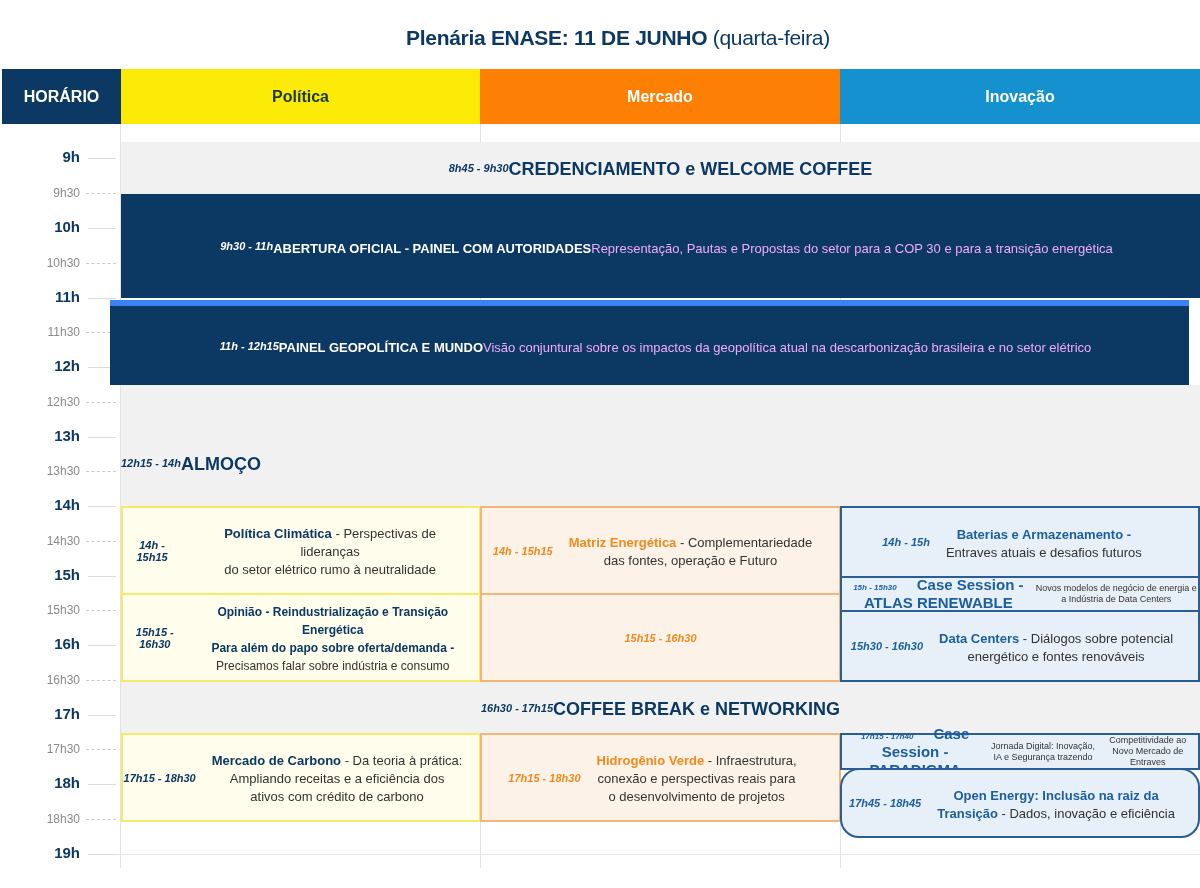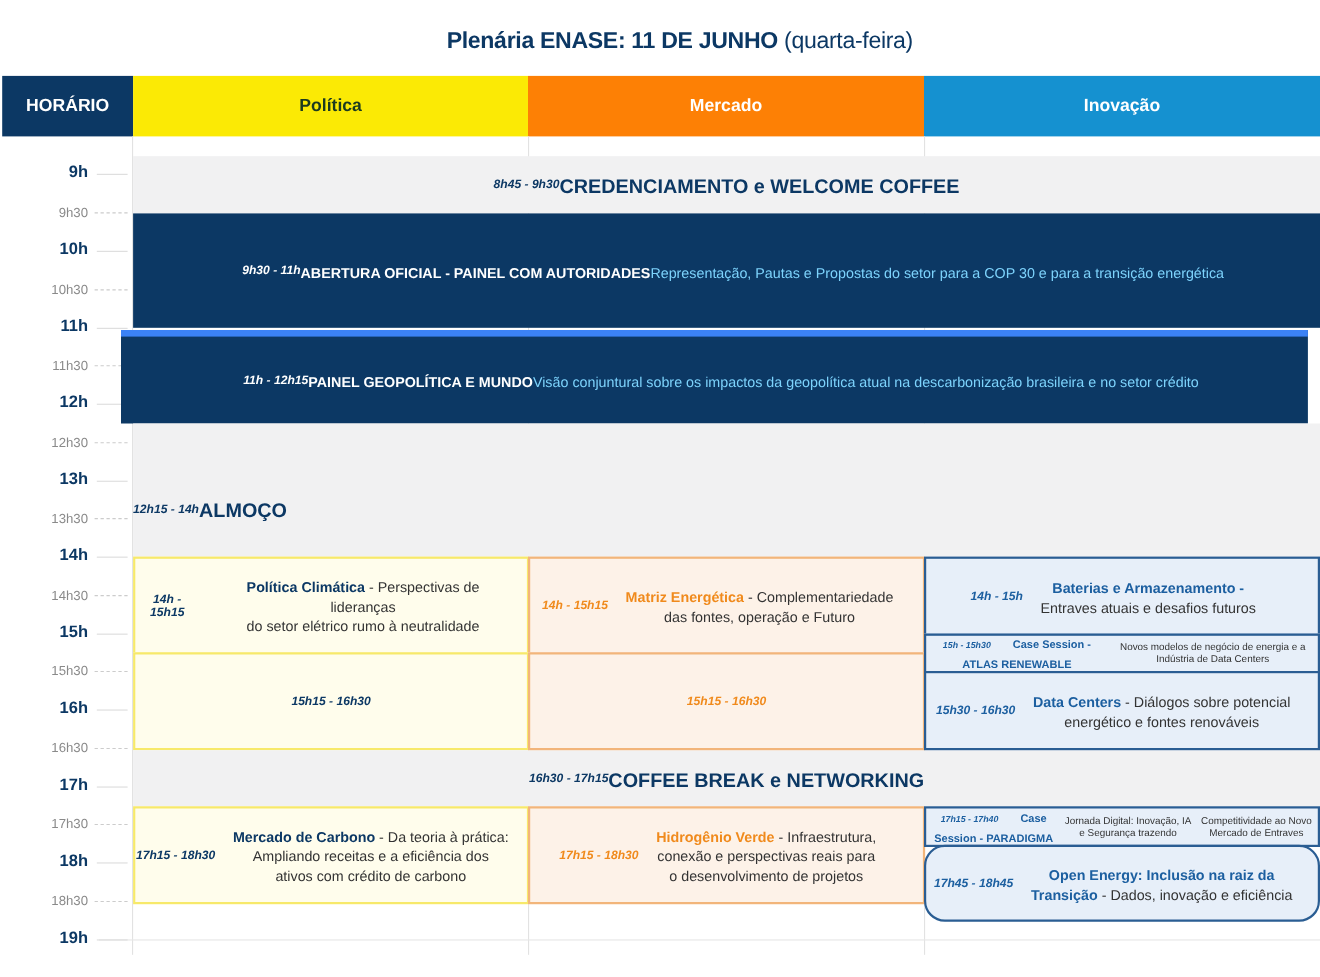--- a/index.html
+++ b/index.html
@@ -32,31 +32,31 @@
   .ino { background: #e7eff9; border: 2px solid #2a5d93; }
 
   .time { font-size: 11px; font-weight: bold; font-style: italic; }
   .gray .time, .pol .time { color: #0c3864; }
   .dark .time { color: #ffffff; }
   .mer .time { color: #f08a1c; }
   .ino .time { color: #1c5fa0; }
 
   .big { font-size: 18px; font-weight: bold; margin-top: 3px; }
   .dtitle { font-size: 13px; font-weight: bold; margin-top: 4px; }
-  .dsub { font-size: 13px; margin-top: 4px; color: #7dd3fc; }
+  .dsub { font-size: 13px; margin-top: 4px; color: #f0abfc; }
 
   .stext { font-size: 13px; line-height: 18px; color: #333; margin-top: 3px; padding: 0 16px; }
   .pol .hl { color: #0c3864; font-weight: bold; }
   .mer .hl { color: #f08a1c; font-weight: bold; }
   .ino .hl { color: #1c5fa0; font-weight: bold; }
   .pol .strong { color: #0c3864; font-weight: bold; font-size: 12px; line-height: 17px; }
   .pol .small { font-size: 12px; line-height: 17px; }
 
   .case .time { font-size: 8px; }
-  .case .case-title { font-size: 10px; color: #1c5fa0; font-weight: bold; margin-left: 20px; }
+  .case .case-title { font-size: 15px; color: #1c5fa0; font-weight: bold; margin-left: 20px; }
   .case .case-desc { font-size: 9px; color: #333; line-height: 11px; }
 </style>
 </head>
 <body>
 
 <div class="title">
   <span>Plenária ENASE:  11 DE JUNHO</span><span class="light"> (quarta-feira)</span>
 </div>
 
 <div class="hdr hdr-time">HORÁRIO</div>
@@ -122,38 +122,43 @@
 
 <div class="block dark" style="left:121px; top:194px; width:1079px; height:104px;">
   <div class="time">9h30 - 11h</div>
   <div class="dtitle">ABERTURA OFICIAL - PAINEL COM AUTORIDADES</div>
   <div class="dsub">Representação, Pautas e Propostas do setor para a  COP 30 e para a transição energética</div>
 </div>
 
 <div class="block dark" style="left:110px; top:300px; width:1079px; height:85px; border-top:6px solid #3b82f6;">
   <div class="time">11h - 12h15</div>
   <div class="dtitle">PAINEL GEOPOLÍTICA E MUNDO</div>
-  <div class="dsub">Visão conjuntural sobre os impactos da geopolítica atual na descarbonização brasileira e no setor crédito</div>
+  <div class="dsub">Visão conjuntural sobre os impactos da geopolítica atual na descarbonização brasileira e no setor elétrico</div>
 </div>
 
 <div class="block gray" style="left:121px; top:385px; width:1079px; height:122px; justify-content:flex-start; padding-top:34px;">
   <div class="time">12h15 - 14h</div>
   <div class="big">ALMOÇO</div>
 </div>
 
 <div class="block pol" style="left:121px; top:506px; width:360px; height:89px;">
   <div class="time">14h - 15h15</div>
   <div class="stext">
     <span class="hl">Política Climática</span><span> - Perspectivas de lideranças</span><br>
     <span>do setor elétrico rumo à neutralidade</span>
   </div>
 </div>
 
 <div class="block pol" style="left:121px; top:593px; width:360px; height:89px;">
   <div class="time">15h15 - 16h30</div>
+  <div class="stext">
+    <span class="strong">Opinião - Reindustrialização e Transição Energética</span><br>
+    <span class="strong">Para além do papo sobre oferta/demanda -</span><br>
+    <span class="small">Precisamos falar sobre indústria e consumo</span>
+  </div>
 </div>
 
 <div class="block gray" style="left:121px; top:682px; width:1079px; height:52px;">
   <div class="time">16h30 - 17h15</div>
   <div class="big">COFFEE BREAK e NETWORKING</div>
 </div>
 
 <div class="block pol" style="left:121px; top:733px; width:360px; height:89px;">
   <div class="time">17h15 - 18h30</div>
   <div class="stext">

